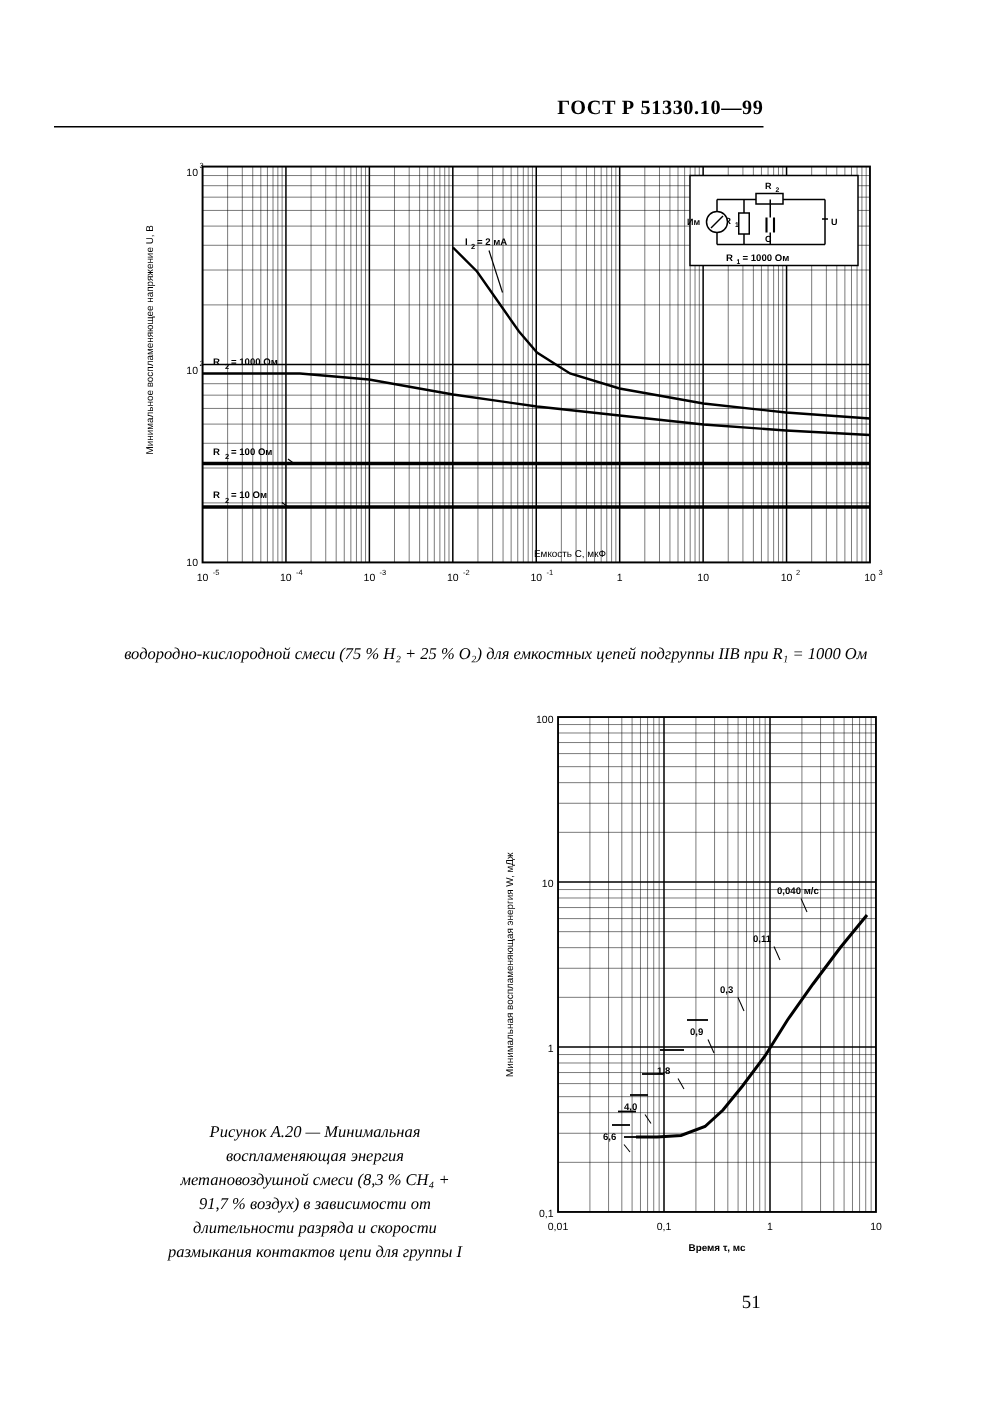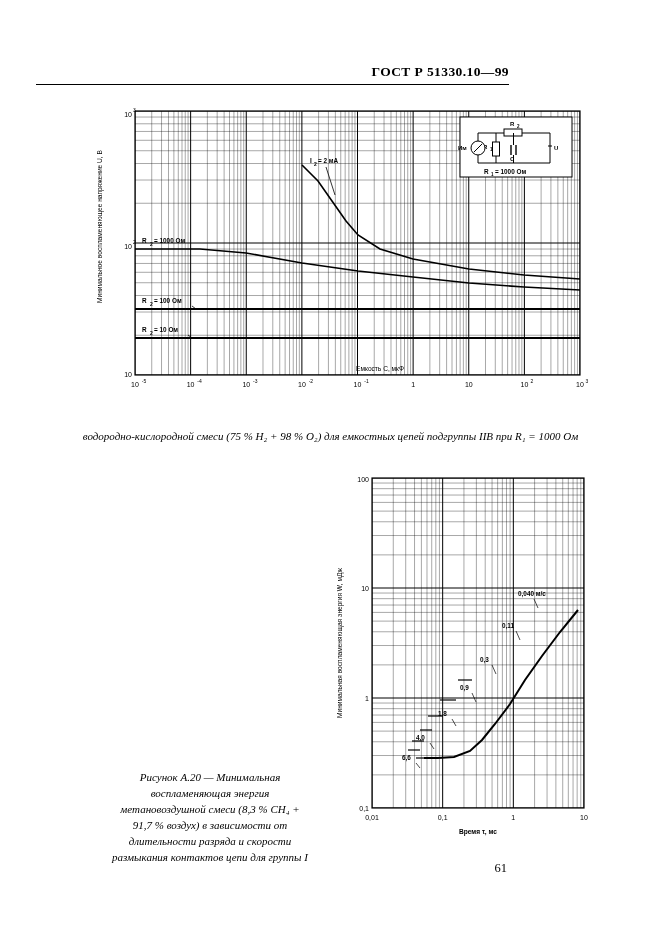--- a/index.html
+++ b/index.html
@@ -37,21 +37,20 @@
   
   .fig20{
     position:absolute;left:320px;top:468px;width:280px;height:378px;
   }
   .fig20 svg{display:block;}
 
   .cap20{
     position:absolute;left:110px;top:748px;width:200px;
     font-size:11px;font-style:italic;text-align:center;line-height:1.45;
     color:#000;
-    margin-top:22px;
   }
 
   .pageno{
     position:absolute;right:38px;bottom:60px;
     font-size:12.5px;color:#000;
   }
 
   
   text{font-family:"Liberation Sans", sans-serif;fill:#000;}
   .tl{font-size:7px;}
@@ -268,21 +267,21 @@
 
         <text x="404" y="71" font-size="6.4" font-weight="bold">R</text>
           <text x="411" y="73" font-size="4.5" font-weight="bold">1</text>
         <text x="415" y="71" font-size="6.4" font-weight="bold"> = 1000 Ом</text>
       </g>
     </svg>
   </div>
 
   <div class="cap19">
     <br>
-    <span>водородно-кислородной смеси (75 % H₂ +  98 % O₂) для емкостных цепей подгруппы IIВ при R₁ = 1000 Ом</span>
+    <span>водородно-кислородной смеси (75 % H₂ +  25 % O₂) для емкостных цепей подгруппы IIВ при R₁ = 1000 Ом</span>
   </div>
 
   <div class="fig20">
     <svg width="280" height="378" viewBox="0 0 280 378">
       <defs>
         <clipPath id="clip20">
             <rect x="52" y="10" width="212" height="330"></rect>
           </clipPath>
       </defs>
 
@@ -394,15 +393,15 @@
         <line x1="152" y1="225" x2="156" y2="234"></line>
         <line x1="132" y1="251" x2="136" y2="258"></line>
         <line x1="110" y1="275" x2="114" y2="281"></line>
         <line x1="96" y1="295" x2="100" y2="300"></line>
       </g>
     </svg>
   </div>
 
   <div class="cap20">Рисунок А.20 — Минимальная воспламеняющая энергия метановоздушной смеси (8,3 % CH₄ + 91,7 % воздух) в зависимости от длительности разряда и скорости размыкания контактов цепи для группы I</div>
 
-  <div class="pageno">61</div>
+  <div class="pageno">51</div>
 
 </div>
 
 </body></html>

